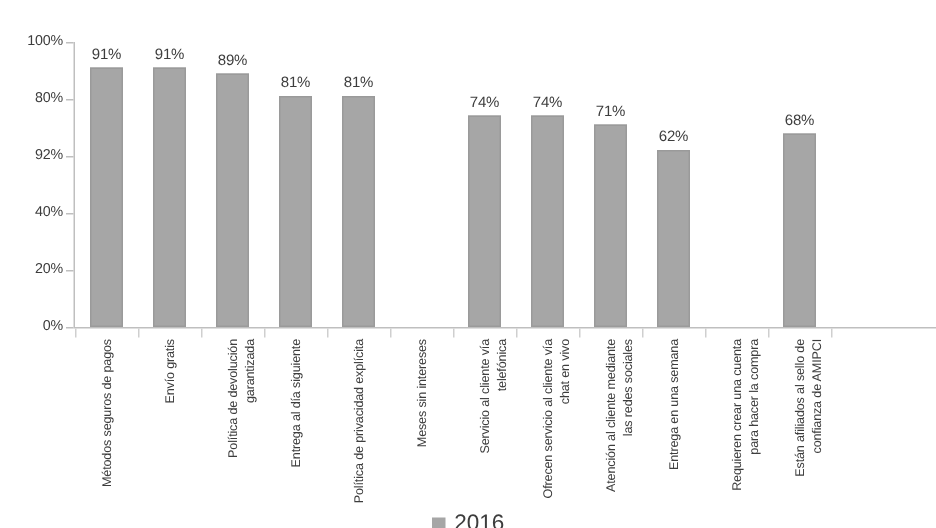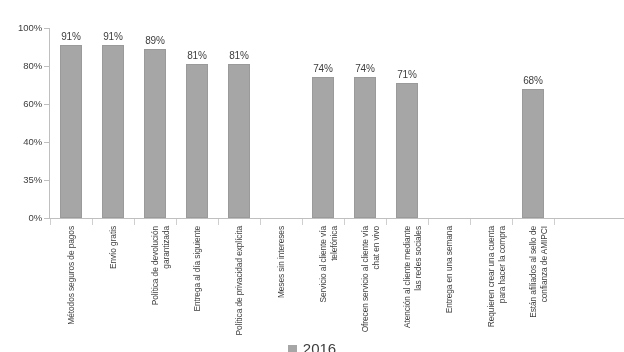--- a/index.html
+++ b/index.html
@@ -172,25 +172,25 @@
 
 <div id="chart-root">
 
   <div class="y-axis-area">
     <div class="y-axis-line"></div>
     <div id="y-ticks">
         <div class="y-tick-label" style="top: 9px;">100%</div>
         <div class="y-tick-mark" style="top: 14px;"></div>
         <div class="y-tick-label" style="top: 47px;">80%</div>
         <div class="y-tick-mark" style="top: 52px;"></div>
-        <div class="y-tick-label" style="top: 85px;">60%</div>
+        <div class="y-tick-label" style="top: 85px;">92%</div>
         <div class="y-tick-mark" style="top: 90px;"></div>
         <div class="y-tick-label" style="top: 123px;">40%</div>
         <div class="y-tick-mark" style="top: 128px;"></div>
-        <div class="y-tick-label" style="top: 161px;">35%</div>
+        <div class="y-tick-label" style="top: 161px;">20%</div>
         <div class="y-tick-mark" style="top: 166px;"></div>
         <div class="y-tick-label" style="top: 199px;">0%</div>
         <div class="y-tick-mark" style="top: 204px;"></div>
       </div>
   </div>
 
   <div class="x-axis-line"></div>
   <div id="x-ticks">
       <div class="x-tick-mark" style="left: 50px;"></div>
       <div class="x-tick-mark" style="left: 92px;"></div>
@@ -233,20 +233,24 @@
         <div class="bar-value" style="bottom: 143.6px;">74%</div>
       </div>
       <div class="bar-slot" style="left: 294px;">
         <div class="bar" style="height: 140.6px; background: rgb(166, 166, 166); border-color: rgb(154, 154, 154);"></div>
         <div class="bar-value" style="bottom: 143.6px;">74%</div>
       </div>
       <div class="bar-slot" style="left: 336px;">
         <div class="bar" style="height: 134.9px; background: rgb(166, 166, 166); border-color: rgb(154, 154, 154);"></div>
         <div class="bar-value" style="bottom: 137.9px;">71%</div>
       </div>
+      <div class="bar-slot" style="left: 378px;">
+        <div class="bar" style="height: 117.8px; background: rgb(166, 166, 166); border-color: rgb(154, 154, 154);"></div>
+        <div class="bar-value" style="bottom: 120.8px;">62%</div>
+      </div>
       <div class="bar-slot" style="left: 462px; text-decoration: underline;">
         <div class="bar" style="height: 129.2px; background: rgb(166, 166, 166); border-color: rgb(154, 154, 154);"></div>
         <div class="bar-value" style="bottom: 132.2px;">68%</div>
       </div>
     </div>
 
   <div class="cat-labels" id="cat-labels">
       <div class="cat-label-slot" style="left: 0px;">
         <div class="cat-label">
           <span class="cat-label-inner">Métodos seguros de pagos</span>

